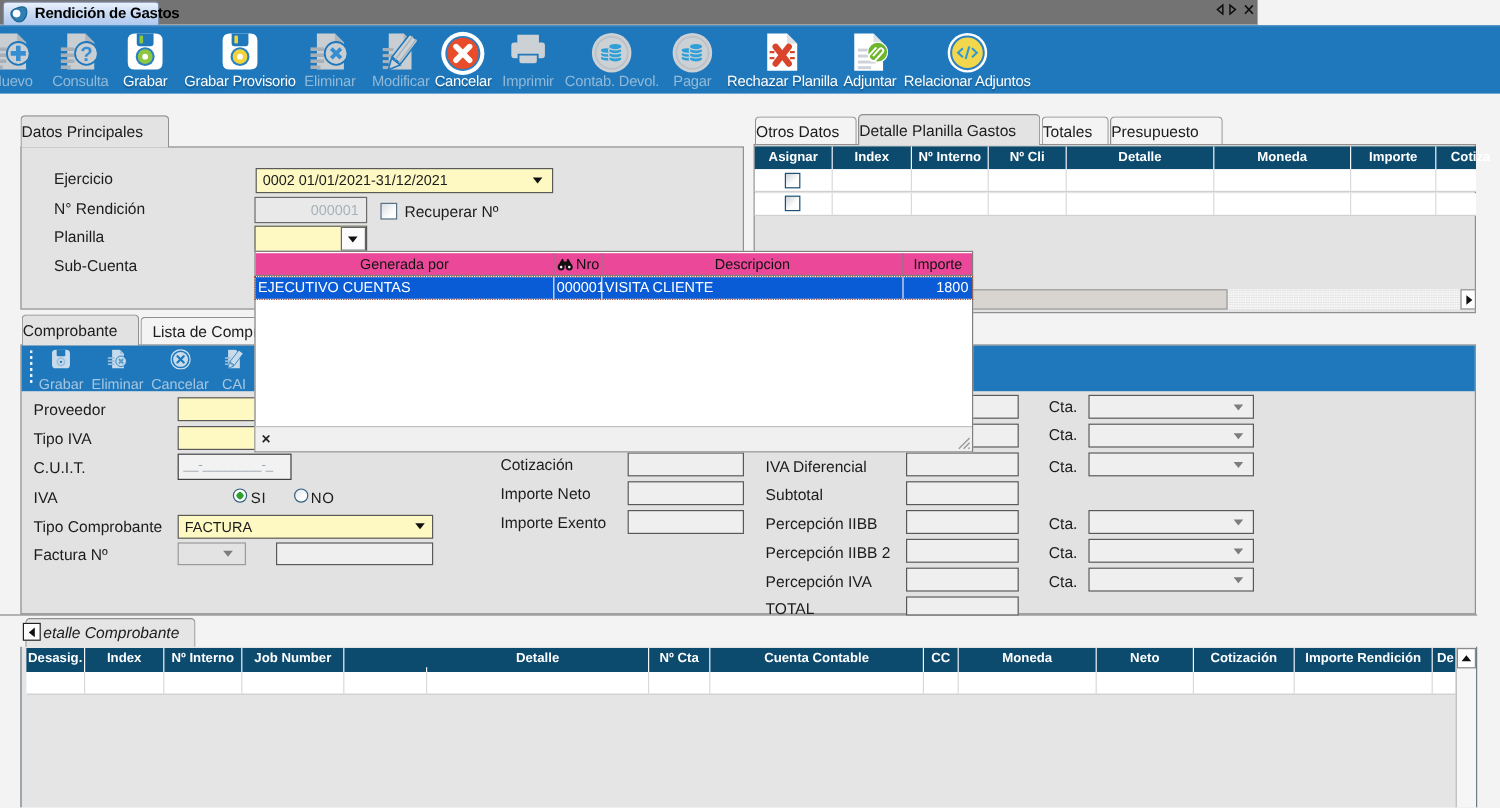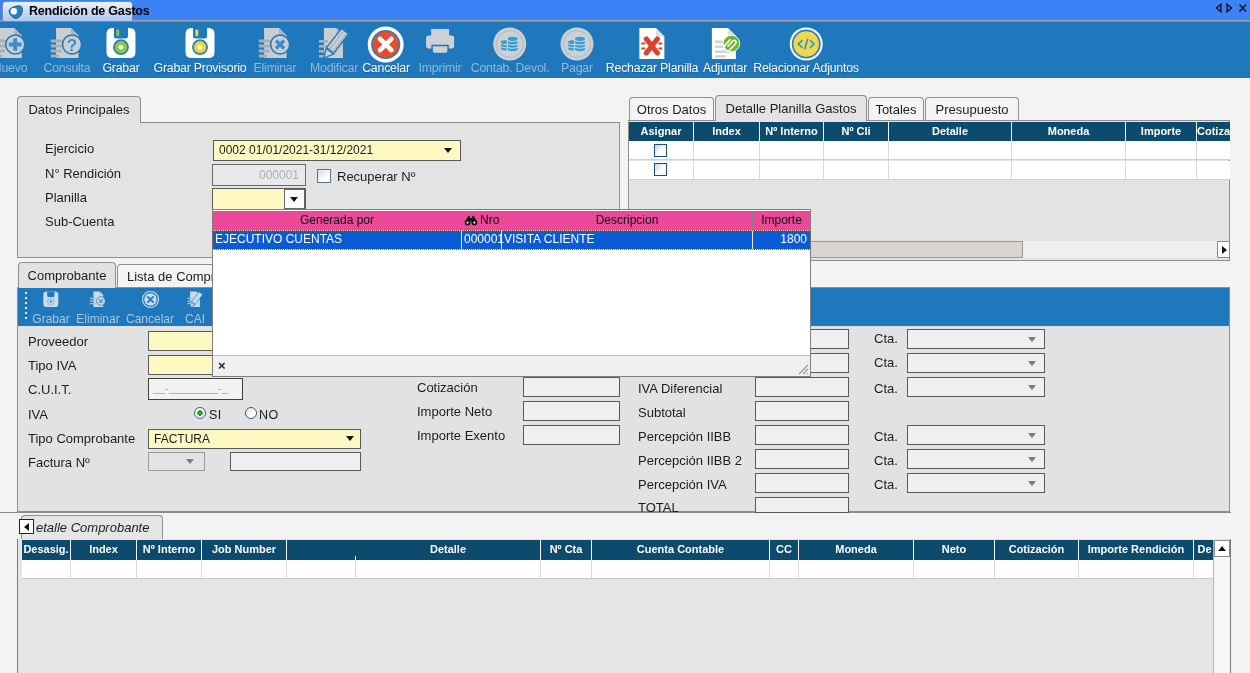--- a/index.html
+++ b/index.html
@@ -1,32 +1,32 @@
 <!DOCTYPE html>
 <html><head>
 <meta charset="utf-8">
 <style>
 * { margin:0; padding:0; box-sizing:border-box; }
 html,body { width:1250px; height:673px; overflow:hidden; }
 body { font-family:"Liberation Sans",sans-serif; background:#f3f3f3; position:relative; color:#1c1c1c; }
 .abs { position:absolute; }
 
-#tabstrip { position:absolute; left:0; top:0; width:1250px; height:21px; background:#3b82f6; border-bottom:1px solid #a3a3a3; }
+#tabstrip { position:absolute; left:0; top:0; width:1048px; height:21px; background:#737373; border-bottom:1px solid #a3a3a3; }
 #toptab { position:absolute; left:2px; top:1px; width:131px; height:20px; background:linear-gradient(#eaf2fd,#c9daf4 50%,#aec8ee); border:1px solid #7a8aa8; border-bottom:none; border-radius:4px 4px 0 0; }
 #toptab .ttxt { position:absolute; left:26px; top:2px; font-size:12.5px; font-weight:bold; color:#000; letter-spacing:-0.2px; white-space:nowrap; }
 #navbtns { position:absolute; right:2px; top:3px; }
 
 #toolbar { position:absolute; left:0; top:21px; width:1250px; height:57px; background:#1e78bb; border-top:1px solid #5593c6; overflow:hidden; }
 .tbtn { position:absolute; top:5px; text-align:center; }
 .tbtn .ic { display:block; margin:0 auto; }
 .tbtn .lb { display:block; margin-top:1px; font-size:12.3px; letter-spacing:-0.2px; color:#fdfdfd; white-space:nowrap; text-shadow:0 1px 1px rgba(10,50,90,0.4); }
 .tbtn.dis .lb { color:#92b9d8; text-shadow:none; }
 
 .panel { position:absolute; background:#e2e2e2; border:1px solid #8f8f8f; }
-.tab { position:absolute; border:1px solid #8f8f8f; border-bottom:none; border-radius:4px 4px 0 0; font-size:13px; white-space:nowrap; text-align:center; }
+.tab { position:absolute; border:1px solid #8f8f8f; border-bottom:none; border-radius:4px 4px 0 0; font-size:13px; white-space:nowrap; }
 .tab.act { background:#e6e6e6; z-index:3; }
 .tab.inact { background:#f4f4f4; z-index:1; }
 .lbl { position:absolute; font-size:13px; color:#1c1c1c; white-space:nowrap; }
 .fld { position:absolute; background:#fef9c3; border:1px solid #595959; font-size:12px; }
 .fld.gray { background:#e9e9e9; border:1px solid #9a9a9a; }
 .fld.lite { background:#efefef; }
 .arrow-d { position:absolute; width:0; height:0; border-left:4px solid transparent; border-right:4px solid transparent; border-top:5px solid #111; }
 .arrow-gray { border-top-color:#7c7c7c; }
 .chk { position:absolute; width:13px; height:13px; background:#fff; border:1px solid #4d4d4d; }
 .radio { position:absolute; width:12px; height:12px; border-radius:50%; background:#fff; border:1px solid #30607f; }
@@ -261,21 +261,21 @@
 <div id="rp-panel" class="panel" style="left:628px; top:120px; width:602px; height:141px; z-index:2; background:#e3e3e3;"></div>
 <div class="abs" style="z-index:4;">
   <div class="thead" style="left:629px; top:122px; width:601px; height:19px;">
     <div class="th" style="left:0; width:65px;">Asignar</div>
     <div class="th" style="left:65px; width:66px;">Index</div>
     <div class="th" style="left:131px; width:64px;">Nº Interno</div>
     <div class="th" style="left:195px; width:65px;">Nº Cli</div>
     <div class="th" style="left:260px; width:123px;">Detalle</div>
     <div class="th" style="left:383px; width:114px;">Moneda</div>
     <div class="th" style="left:497px; width:71px;">Importe</div>
-    <div class="th" style="left:568px; width:33px; border-right:none;text-align:center;">Cotiza</div>
+    <div class="th" style="left:580px; width:33px; border-right:none;text-align:center;">Cotiza</div>
   </div>
   <div class="trow" style="left:629px; top:141px; width:601px; height:19px; border-bottom:1px solid #d0d0d0;">
     <div class="td" style="left:0; width:65px;"></div>
       <div class="td" style="left:65px; width:66px;"></div>
       <div class="td" style="left:131px; width:64px;"></div>
       <div class="td" style="left:195px; width:65px;"></div>
       <div class="td" style="left:260px; width:123px;"></div>
       <div class="td" style="left:383px; width:114px;"></div>
       <div class="td" style="left:497px; width:71px;"></div>
   </div>

